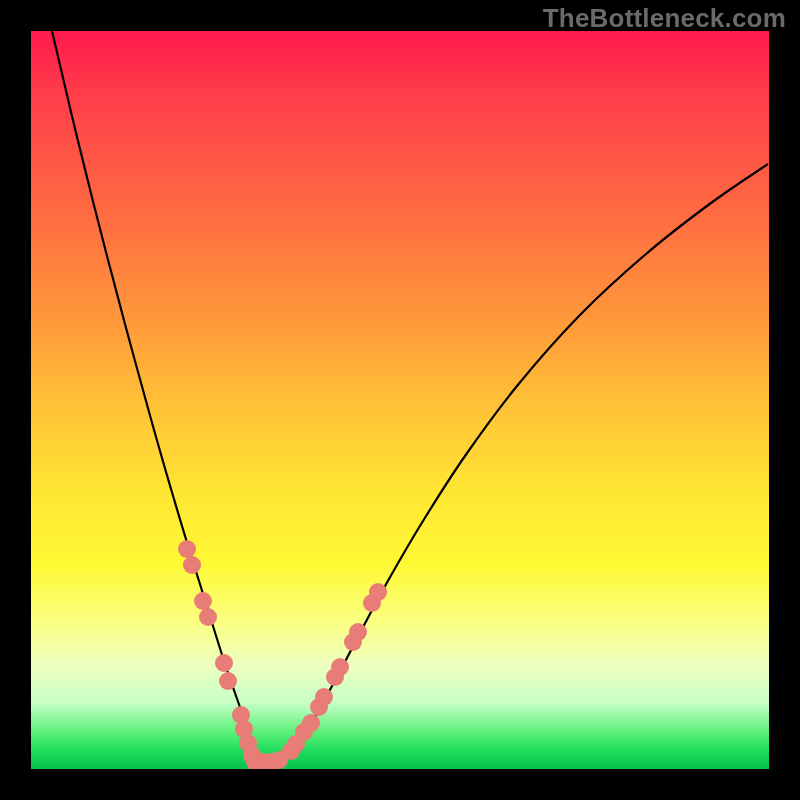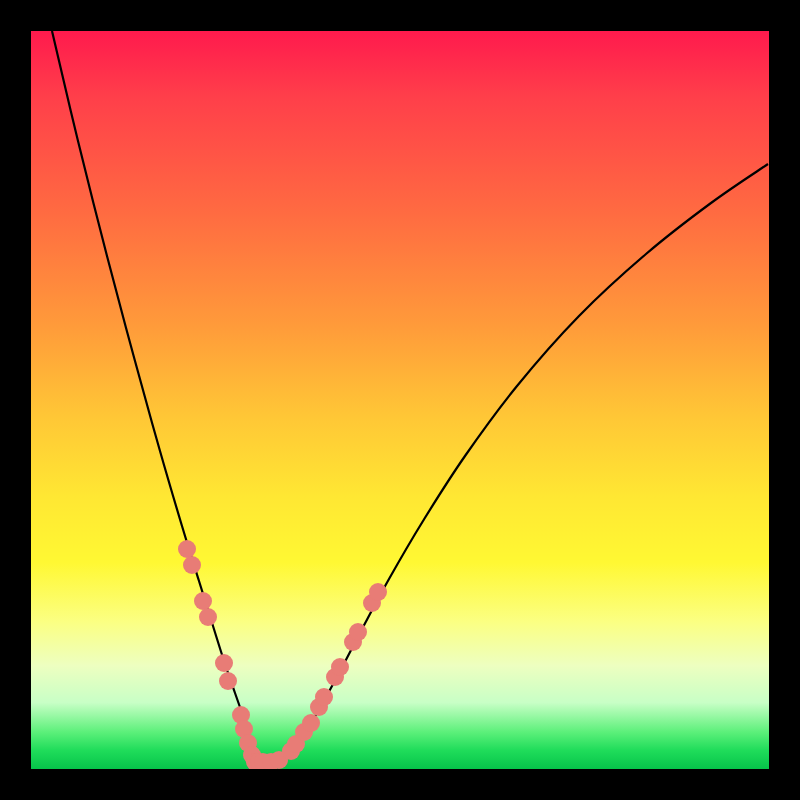--- a/index.html
+++ b/index.html
@@ -97,13 +97,14 @@
           <circle cx="293" cy="666" r="9" class="marker"></circle>
           <circle cx="304" cy="646" r="9" class="marker"></circle>
           <circle cx="309" cy="636" r="9" class="marker"></circle>
           <circle cx="322" cy="611" r="9" class="marker"></circle>
           <circle cx="327" cy="601" r="9" class="marker"></circle>
           <circle cx="341" cy="572" r="9" class="marker"></circle>
           <circle cx="347" cy="561" r="9" class="marker"></circle>
         </g>
     </svg>
   </div>
+  <div class="watermark">TheBottleneck.com</div>
 </div>
 
 </body></html>

